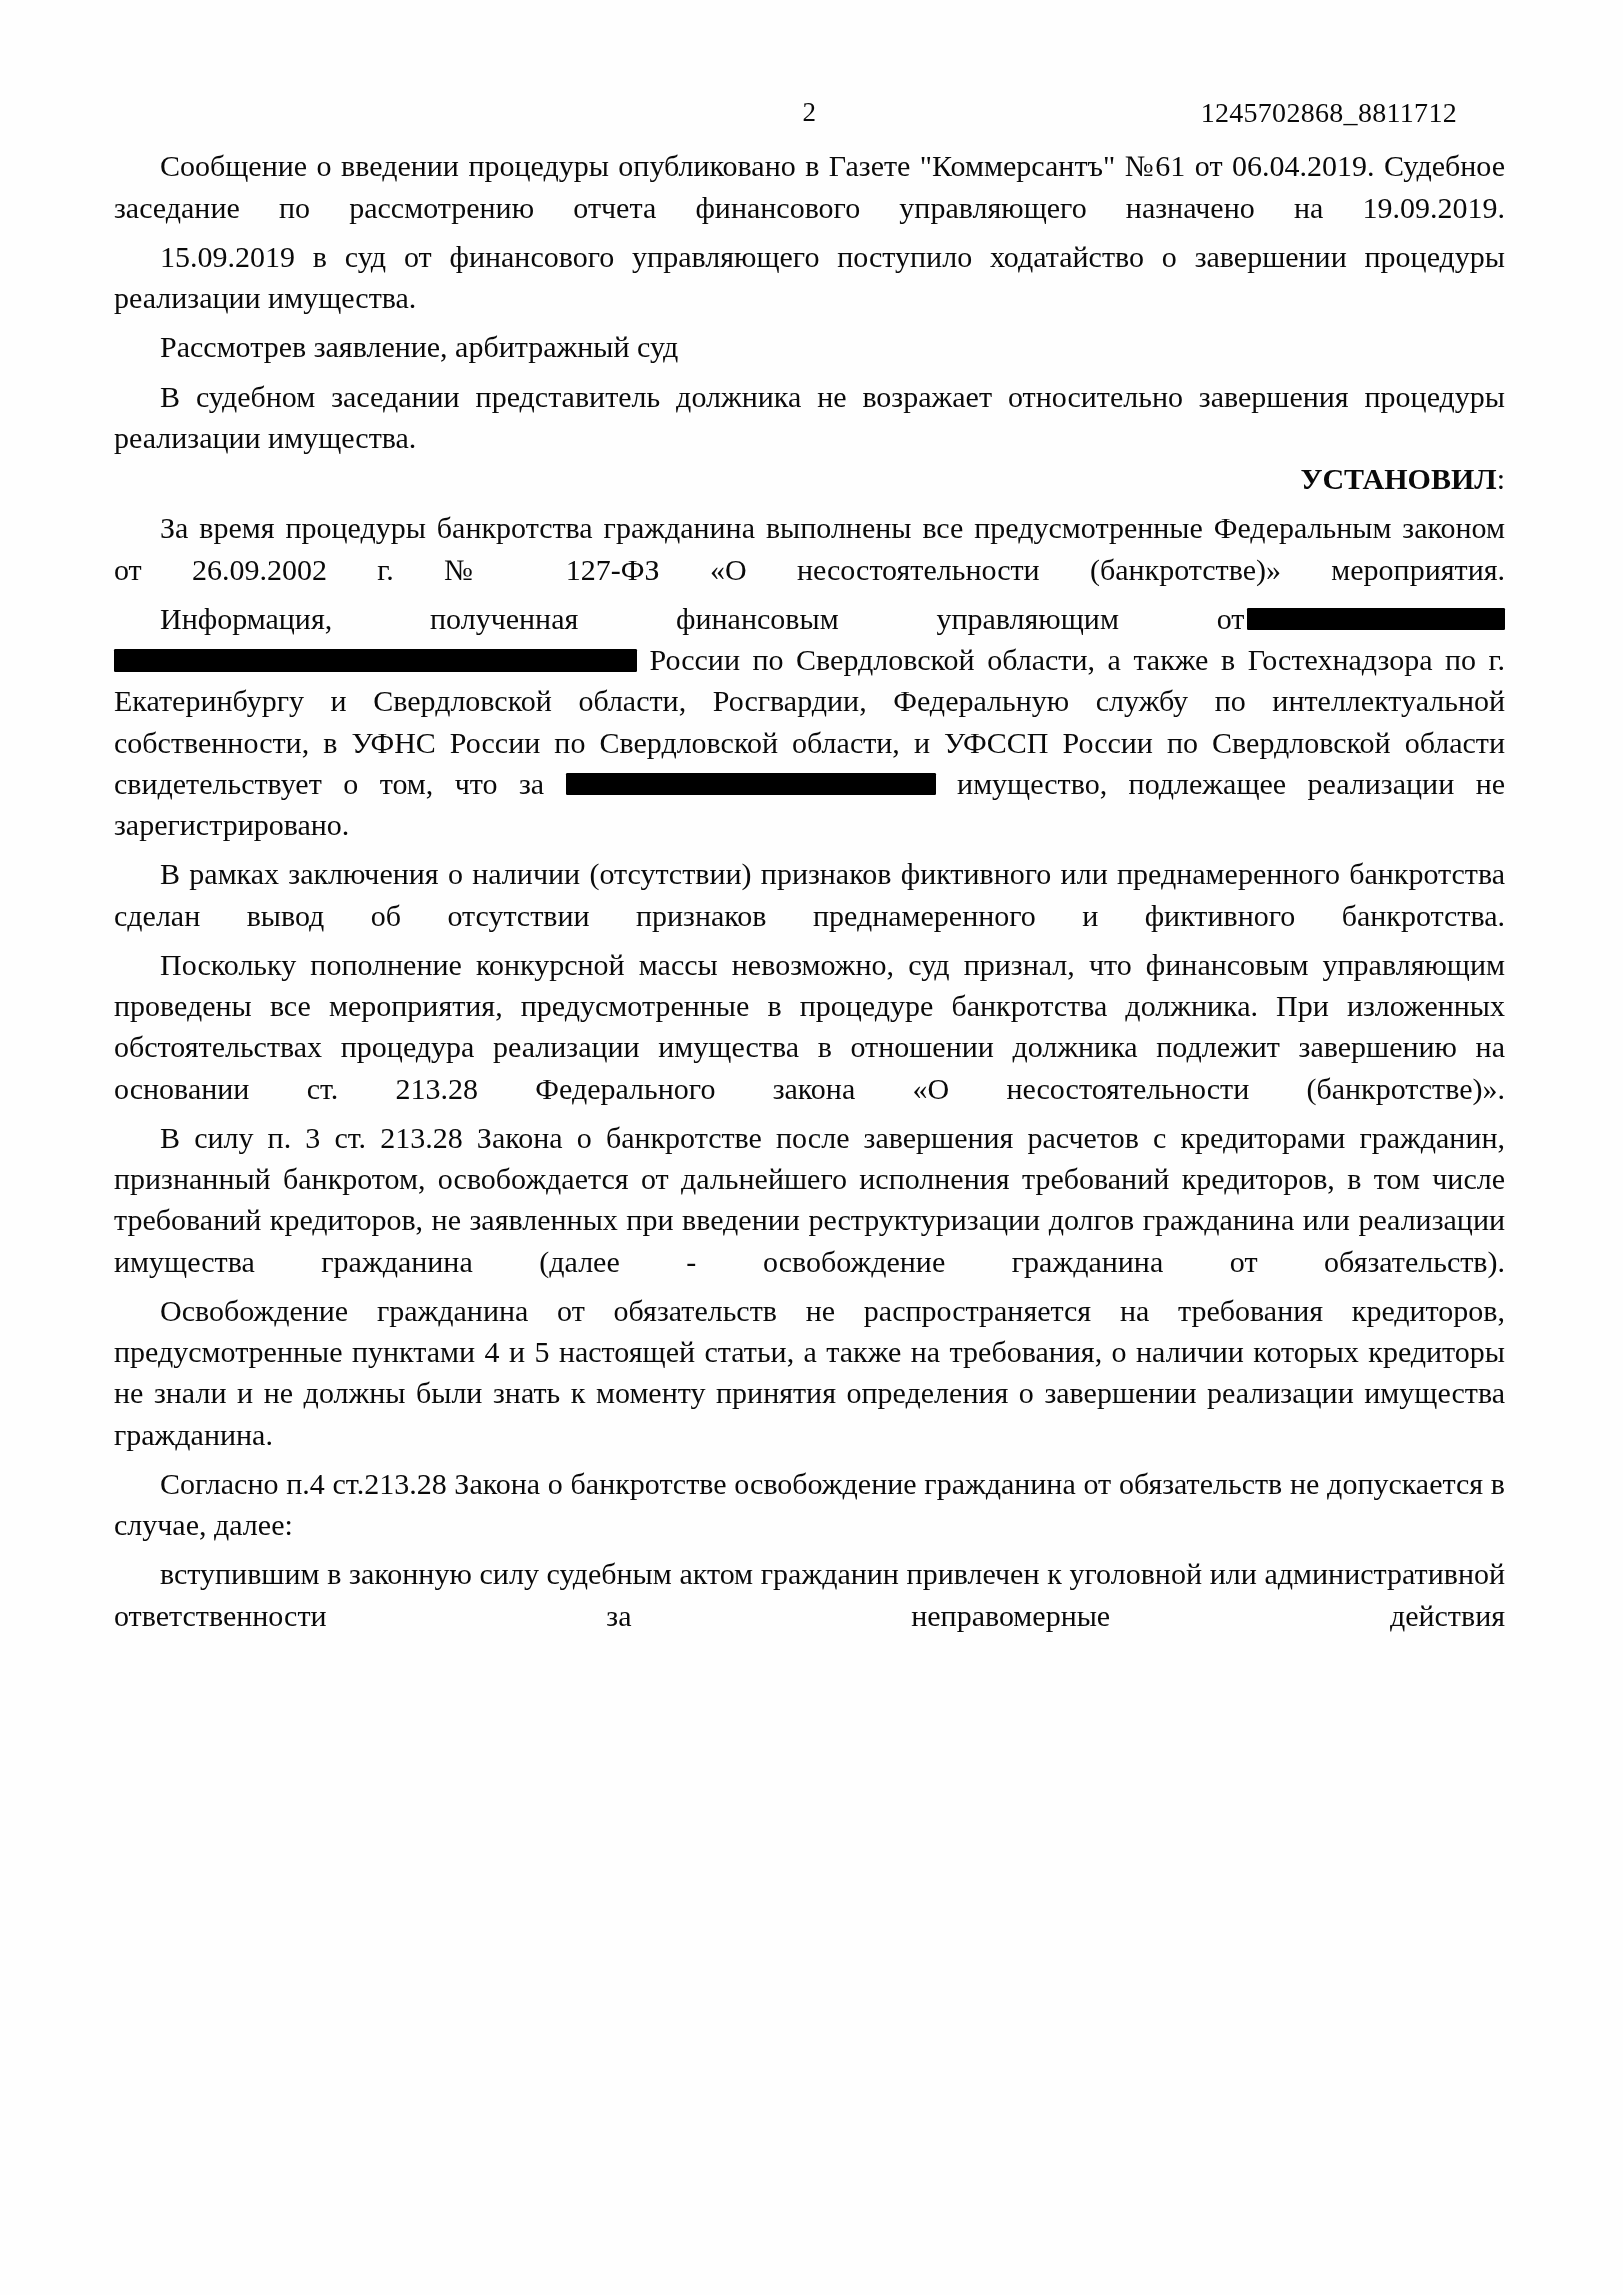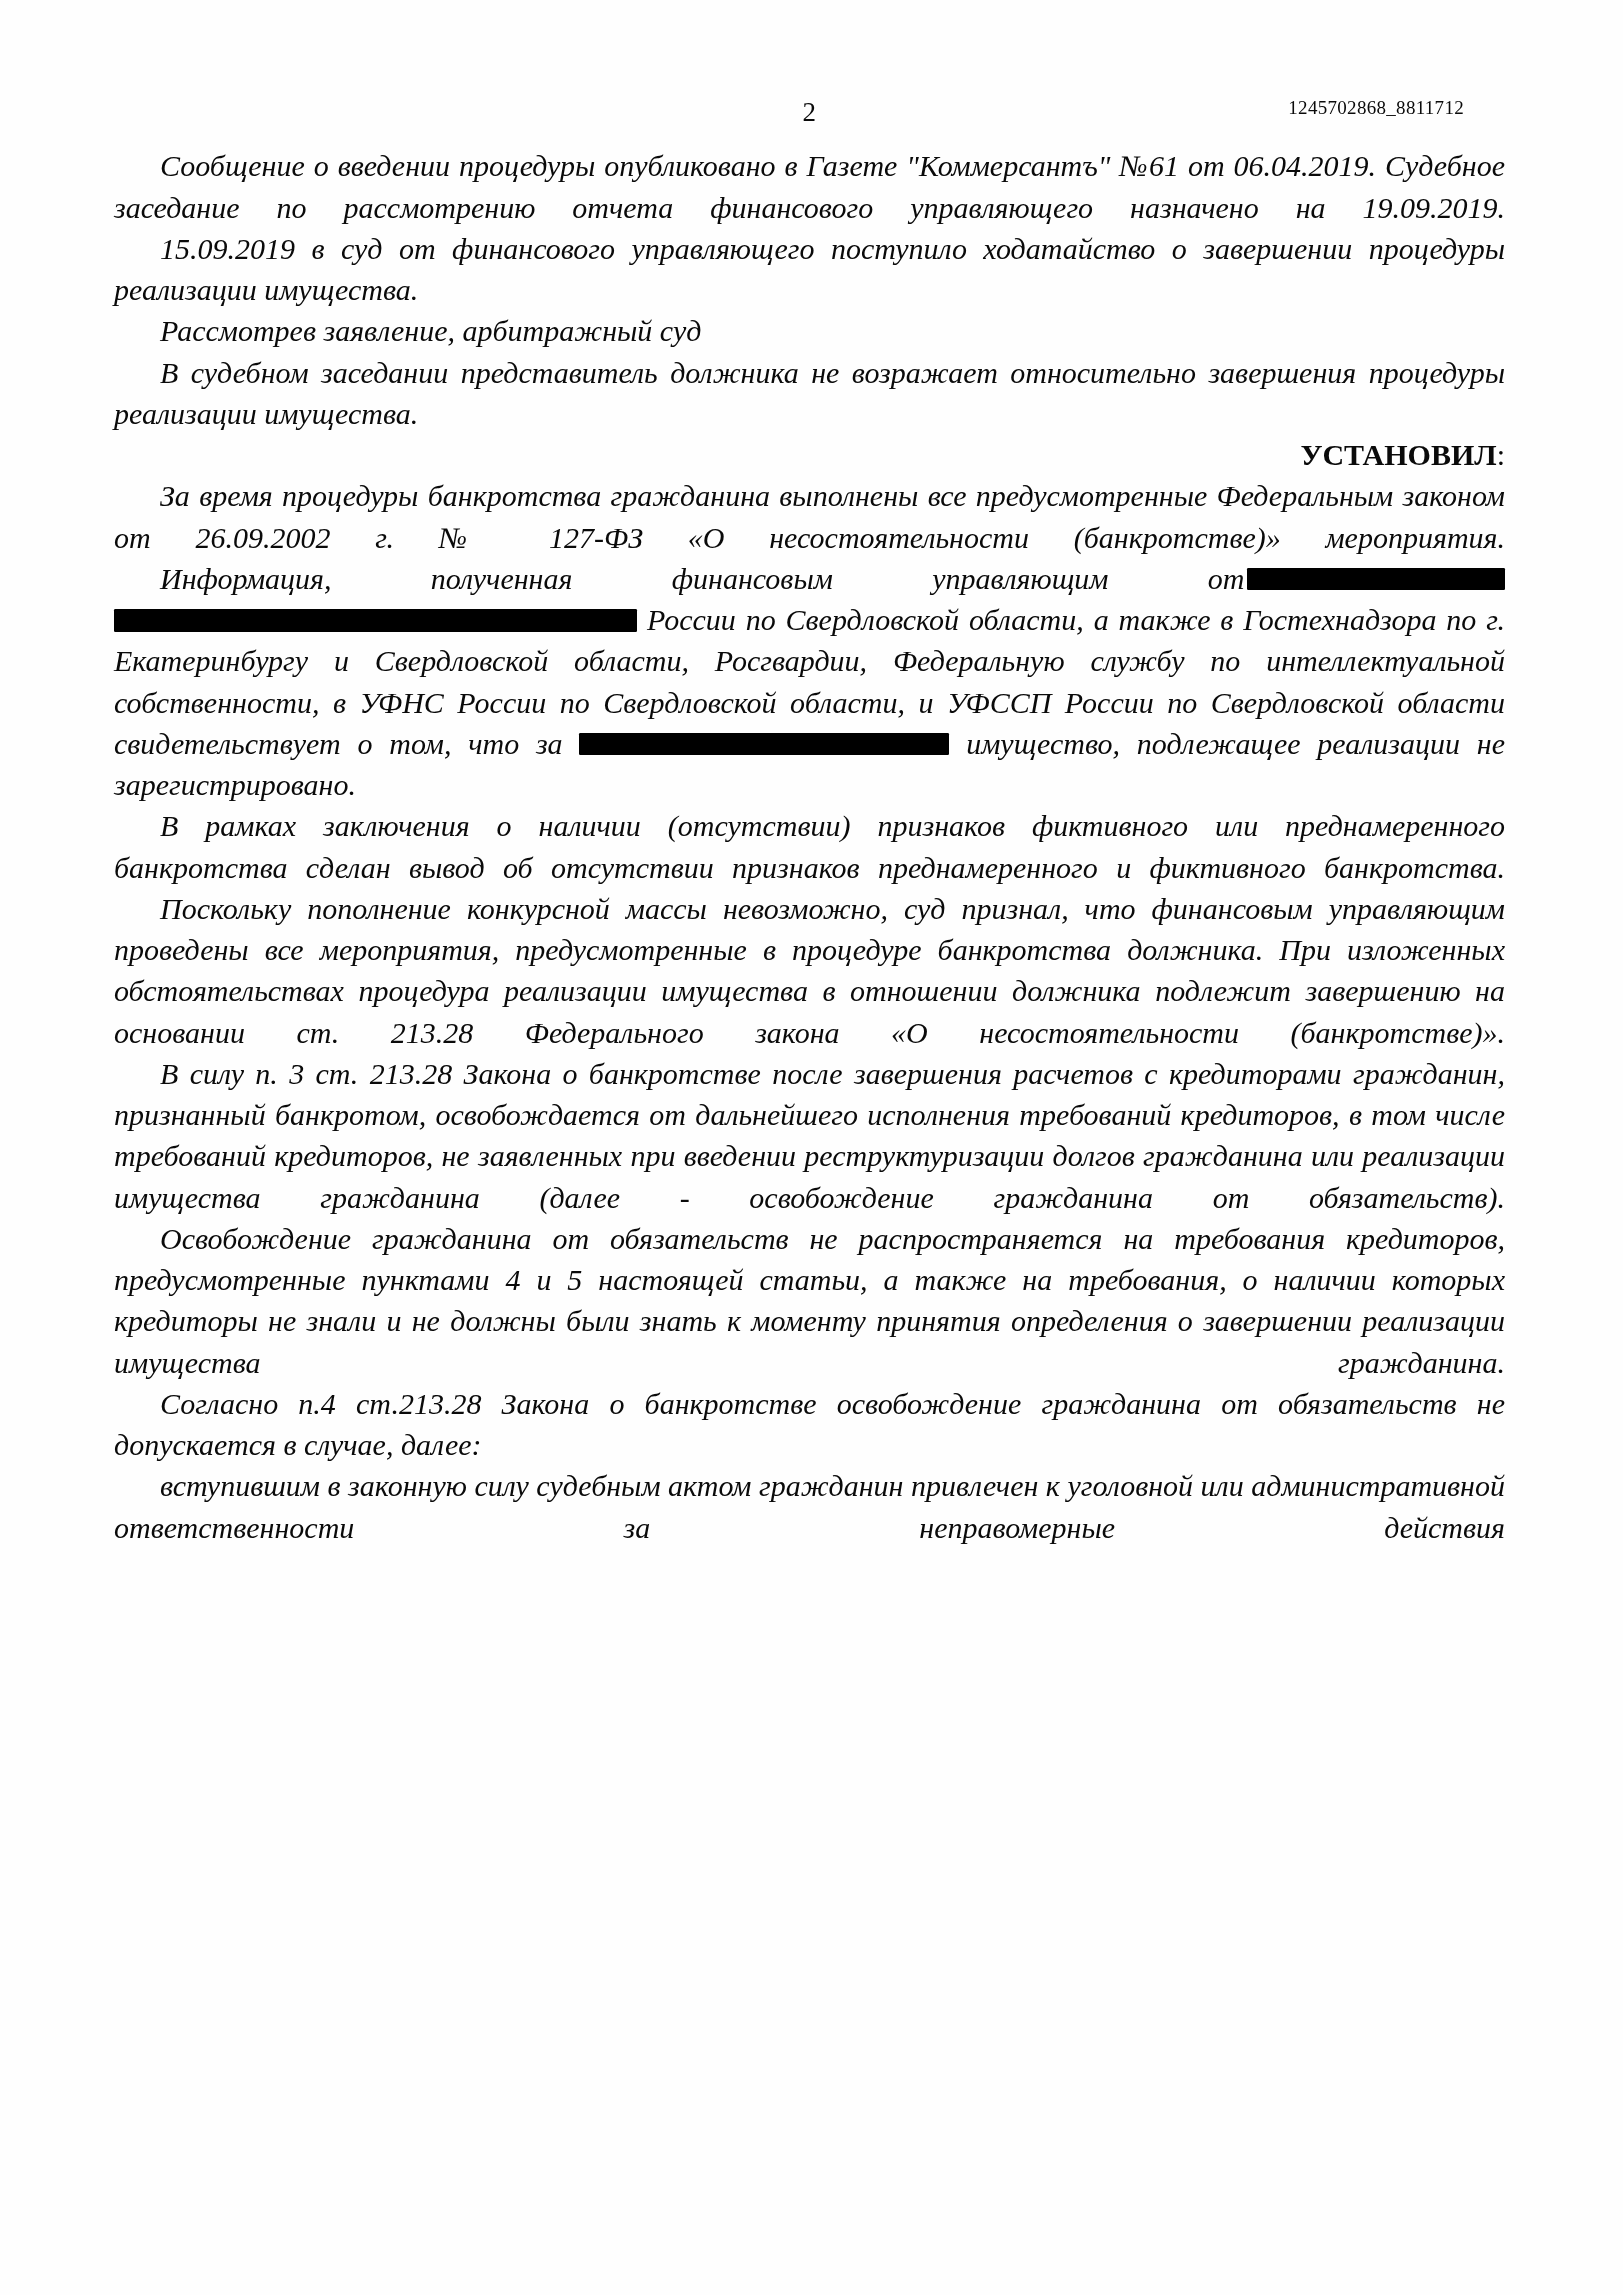--- a/index.html
+++ b/index.html
@@ -28,38 +28,37 @@
   .header .page-number {
     position: absolute;
     left: 50%;
     transform: translateX(-50%);
     top: 25px;
     font-size: 27px;
     letter-spacing: 0.3px;
   }
   .header .doc-id {
     position: absolute;
-    right: 41px;
+    right: 48px;
     top: 25px;
-    font-size: 19px;
+    font-size: 28px;
     letter-spacing: 0.3px;
   }
   .body-text {
     font-size: 30px;
     line-height: 1.375;
     text-align: justify;
     text-justify: inter-word;
     margin-top: 14.4px;
   }
   p.para {
-    margin: 0 0 0 0;
+    margin: 8px 0 0 0;
     text-indent: 46px;
     text-align: justify;
     text-align-last: left;
-    font-style: italic;
   }
   p.para.last-justify {
     text-align-last: justify;
   }
   .center-head {
     display: block;
     text-align: right;
     text-indent: 0;
     font-weight: bold;
     margin: 0;

